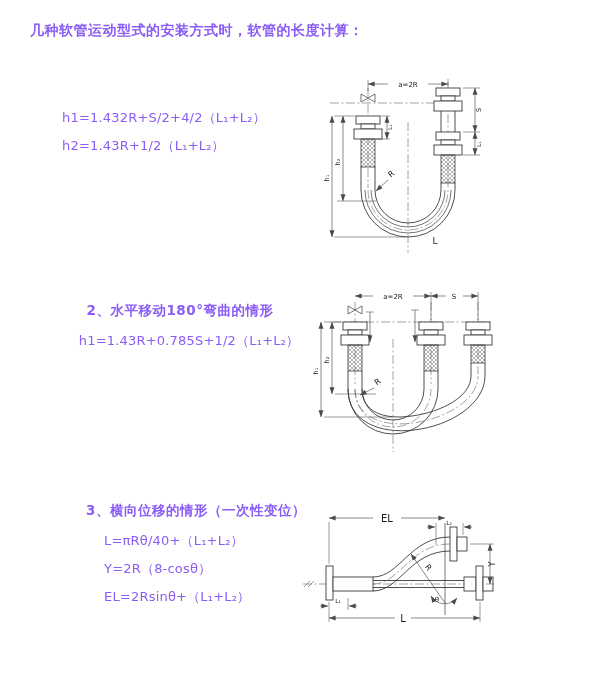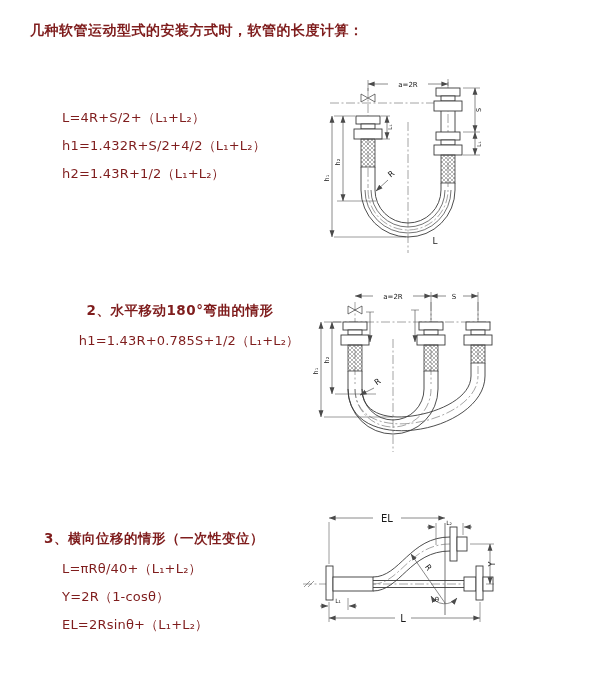--- a/index.html
+++ b/index.html
@@ -1,43 +1,42 @@
 <!DOCTYPE html>
 <html><head>
 <meta charset="utf-8">
 <style>
   html,body{margin:0;padding:0;background:#ffffff;}
-  .page{position:relative;width:600px;height:675px;background:#ffffff;color:#7f1d1d;
+  .page{position:relative;width:600px;height:675px;background:#ffffff;color:#8b5cf6;
         font-family:"DejaVu Sans","Liberation Sans",sans-serif;overflow:hidden;}
   .title{position:absolute;left:30px;top:22px;font-size:14px;font-weight:bold;letter-spacing:.5px;}
   .sec{position:absolute;left:44px;width:272px;}
   .sec .heading{font-size:13.5px;font-weight:bold;line-height:20px;margin:0 0 7px 0;letter-spacing:.5px;}
   .sec .formula{font-size:13px;line-height:28px;margin:0 0 0 18px;letter-spacing:.2px;white-space:nowrap;}
-  #sec1{top:104px;} #sec2{top:300px;text-align:center;} #sec3{top:528px;}
+  #sec1{top:104px;} #sec2{top:300px;text-align:center;} #sec3{top:500px;margin-left:42px;}
   .diagram{position:absolute;}
   #diagram1{left:310px;top:70px;} #diagram2{left:308px;top:284px;} #diagram3{left:298px;top:503px;}
   svg{display:block;}
   svg text{fill:#1a1a1a;font-family:"DejaVu Sans","Liberation Sans",sans-serif;}
   .hose{stroke:#3a3a3a;stroke-width:.9;fill:none;}
   .thin{stroke:#3a3a3a;stroke-width:.7;fill:none;}
   .ext{stroke:#4a4a4a;stroke-width:.55;fill:none;}
   .dim{stroke:#4a4a4a;stroke-width:.65;fill:none;}
   .cl{stroke:#5a5a5a;stroke-width:.55;fill:none;stroke-dasharray:9 2.5 2 2.5;}
   .fit{stroke:#3a3a3a;stroke-width:.9;fill:#ffffff;}
   .braid{stroke:#3a3a3a;stroke-width:.8;}
 </style>
 </head>
 <body>
 
 <div class="page">
 
   <div class="title">几种软管运动型式的安装方式时，软管的长度计算：</div>
 
   <div class="sec" id="sec1">
-    <div class="formula">L=4R+S/2+（L₁+L₂）</div>
     <div class="formula">h1=1.432R+S/2+4/2（L₁+L₂）</div>
     <div class="formula">h2=1.43R+1/2（L₁+L₂）</div>
   </div>
 
   <svg class="diagram" id="diagram1" width="282" height="188" viewBox="0 0 282 188">
     <defs>
       <marker id="ar1" viewBox="0 0 10 10" refX="9.5" refY="5" markerWidth="7" markerHeight="7" markerUnits="userSpaceOnUse" orient="auto-start-reverse">
           <path d="M0,1.5 L10,5 L0,8.5 Z" fill="#4a4a4a"></path>
         </marker>
       <pattern id="br1" width="4" height="4" patternUnits="userSpaceOnUse">
@@ -212,21 +211,21 @@
     </g>
     <g>
       <line class="dim" x1="66" y1="104" x2="52" y2="111" marker-end="url(#ar2)"></line>
       <text x="71" y="100" font-size="8" text-anchor="middle" transform="rotate(-35 71 100)">R</text>
     </g>
   </svg>
 
   <div class="sec" id="sec3">
     <div class="heading">3、横向位移的情形（一次性变位）</div>
     <div class="formula">L=πRθ/40+（L₁+L₂）</div>
-    <div class="formula">Y=2R（1-cosθ）</div>
+    <div class="formula">Y=2R（8-cosθ）</div>
     <div class="formula">EL=2Rsinθ+（L₁+L₂）</div>
   </div>
 
   <svg class="diagram" id="diagram3" width="302" height="142" viewBox="0 0 302 142">
     <defs>
       <marker id="ar3" viewBox="0 0 10 10" refX="9.5" refY="5" markerWidth="7" markerHeight="7" markerUnits="userSpaceOnUse" orient="auto-start-reverse">
           <path d="M0,1.5 L10,5 L0,8.5 Z" fill="#4a4a4a"></path>
         </marker>
     </defs>
     <g>

